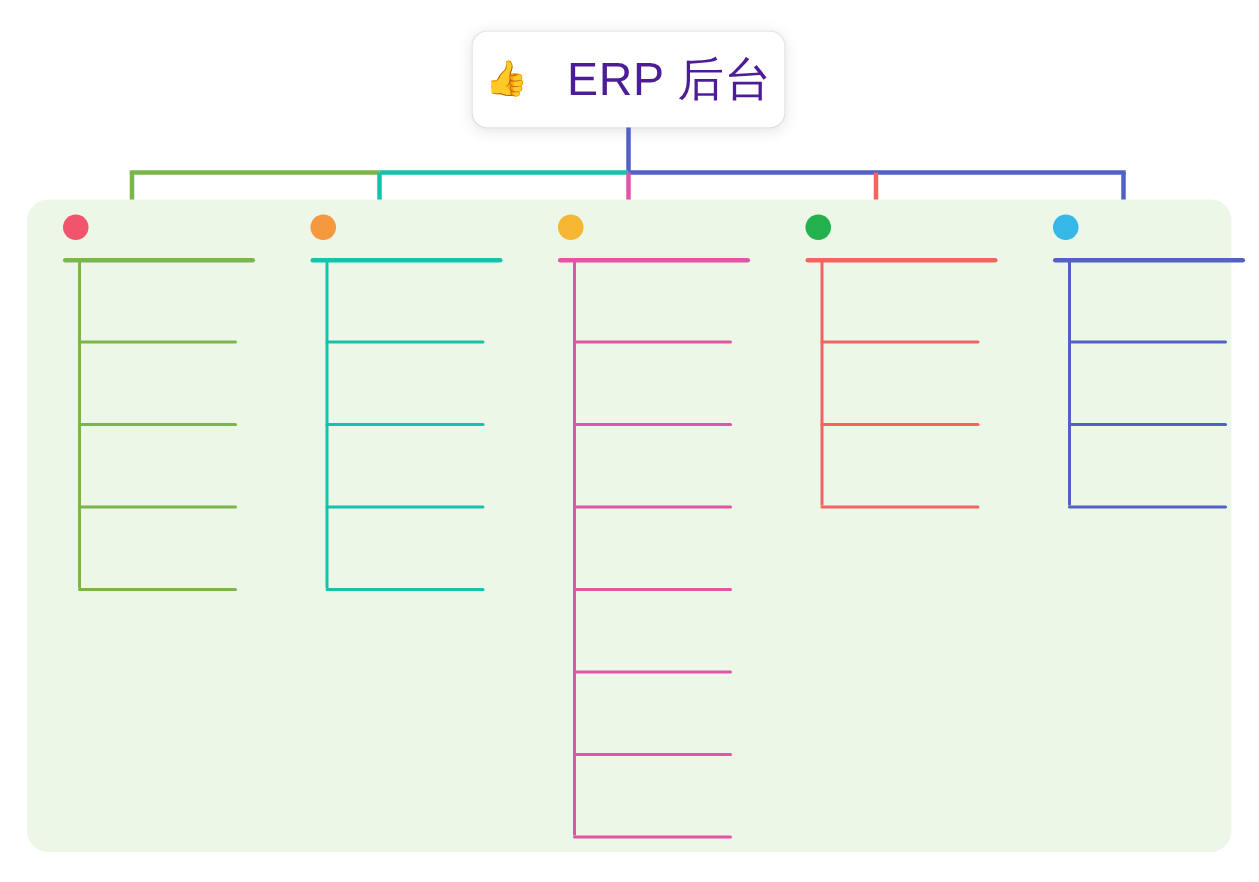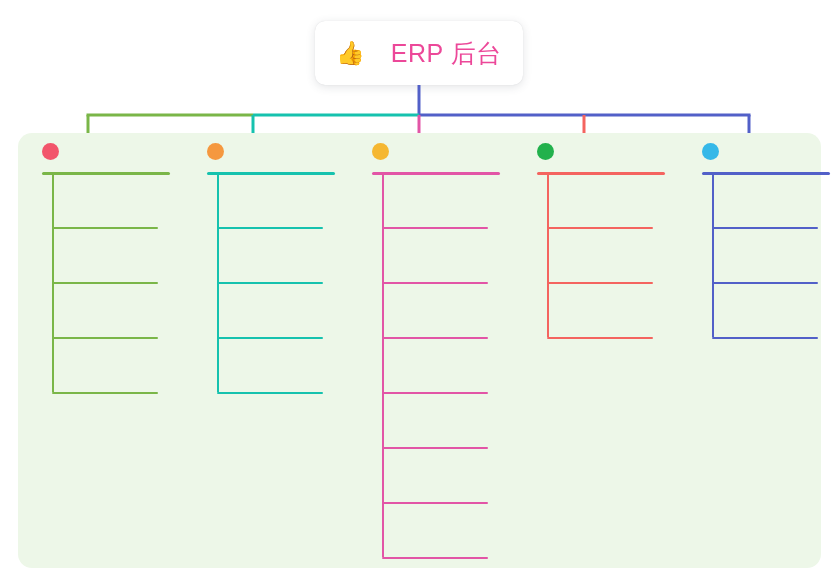--- a/index.html
+++ b/index.html
@@ -42,22 +42,22 @@
     align-items: center;
     gap: 10px;
   }
   .root-emoji {
     font-size: 23px;
     line-height: 1;
     font-family: "DejaVu Sans", sans-serif;
     color: #F5B731;
   }
   .root-title {
-    font-size: 25px;
-    color: #ec4899;
+    font-size: 31px;
+    color: #4c1d95;
     letter-spacing: 0.5px;
     white-space: nowrap;
     margin-left: 16px;
   }
 
   
   #connectors {
     position: absolute;
     left: 0;
     top: 0;

